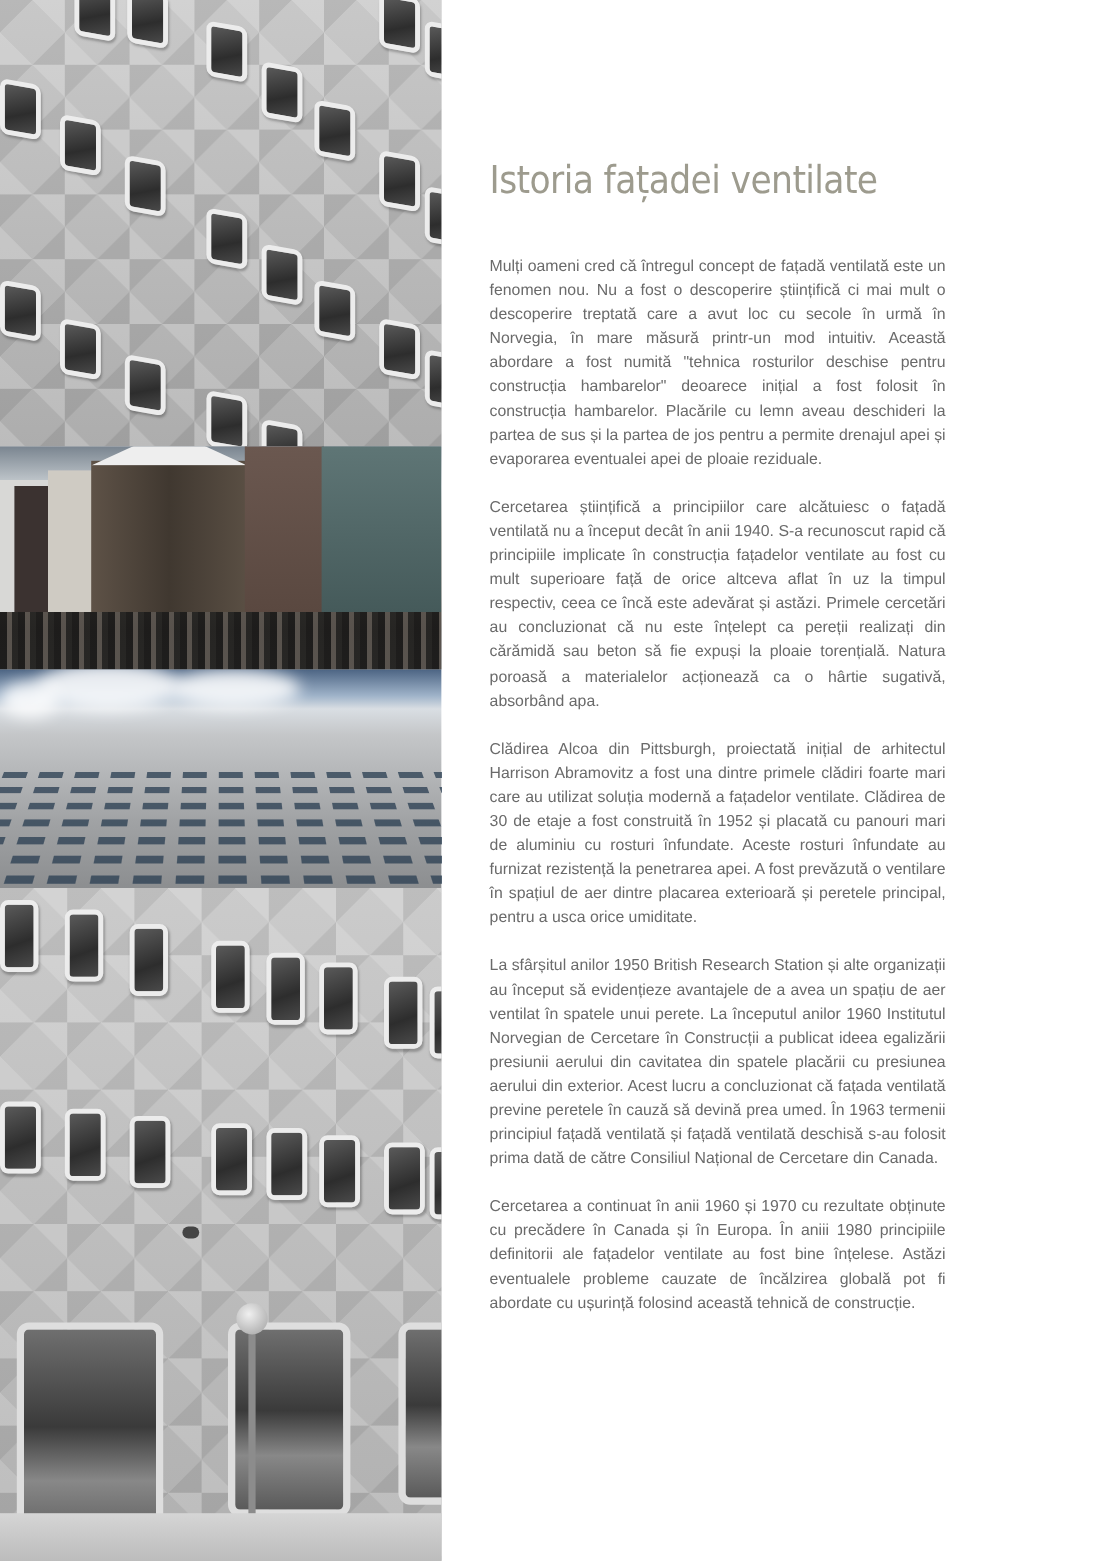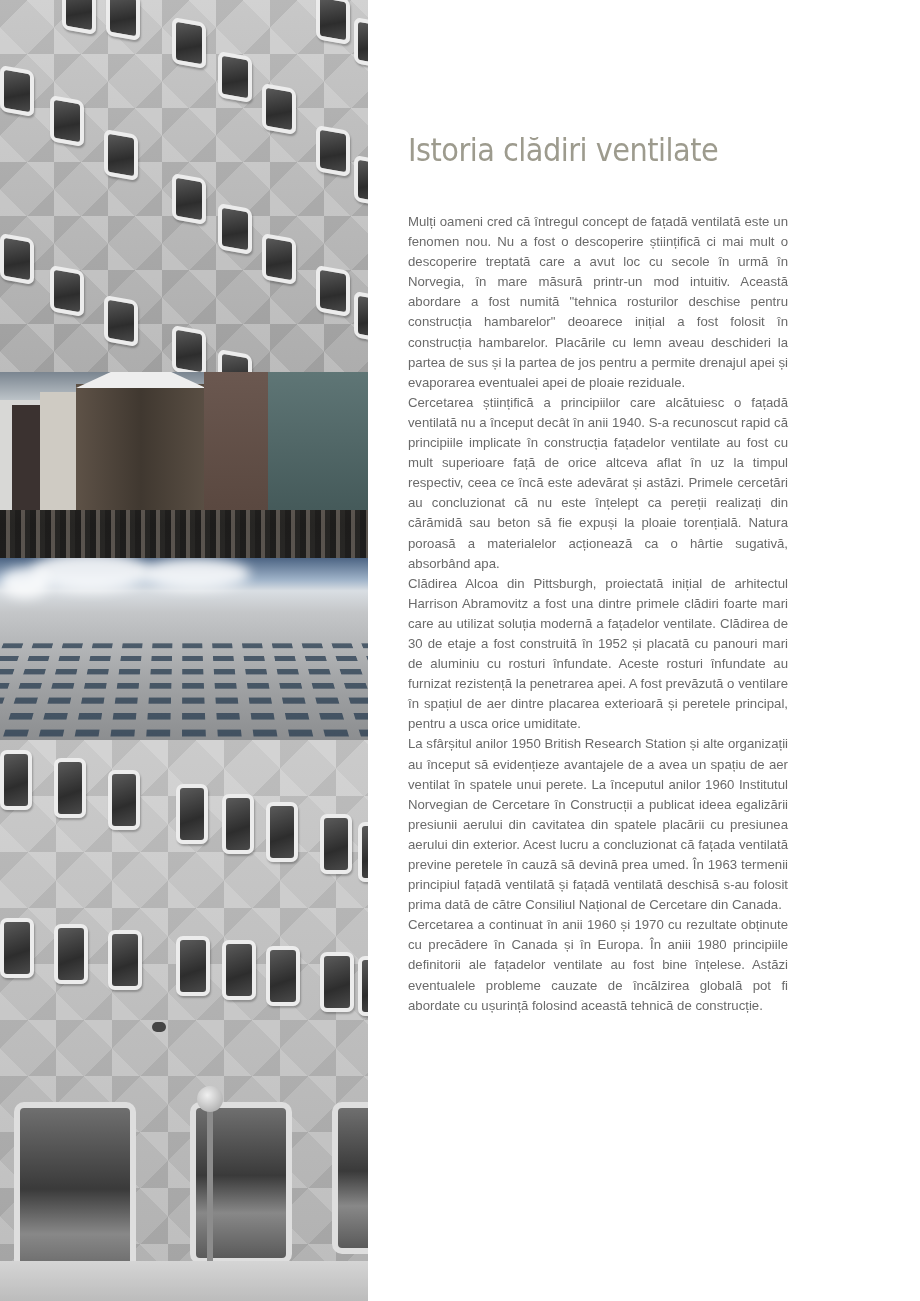--- a/index.html
+++ b/index.html
@@ -83,21 +83,21 @@
   .page-title {
     margin: 0; font-family: "DejaVu Sans", sans-serif; font-weight: normal;
     font-size: 32px; letter-spacing: -0.5px; color: #9d9b8e; line-height: 40px;
     font-stretch: condensed;
   }
   .body-para {
     margin: 0; font-family: "Liberation Sans", sans-serif;
     font-size: 13.2px; line-height: 20.1px; color: #6a6a6a; text-align: justify;
   }
   .p1 { margin-top: 42px; }
-  .p-next { }
+  .p-next { margin-top: 20px; }
 </style>
 </head>
 <body>
 
 <div class="photo-column">
 
   <div class="band facade" style="top:0;height:372px;">
     <div class="win t" style="left:62px;top:-14px;"></div>
     <div class="win t" style="left:106px;top:-8px;"></div>
     <div class="win t" style="left:172px;top:20px;"></div>
@@ -166,19 +166,19 @@
     <div class="shop" style="left:14px;top:362px;width:110px;height:180px;"></div>
     <div class="shop" style="left:190px;top:362px;width:90px;height:150px;"></div>
     <div class="shop" style="left:332px;top:362px;width:50px;height:140px;"></div>
     <div class="lamp-pole" style="left:207px;top:366px;height:190px;"></div>
     <div class="lamp-globe" style="left:197px;top:346px;"></div>
     <div class="pavement"></div>
   </div>
 </div>
 
 <div class="text-column">
-  <h1 class="page-title">Istoria clădiri ventilate</h1>
+  <h1 class="page-title">Istoria fațadei ventilate</h1>
   <p class="body-para p1">Mulți oameni cred că întregul concept de fațadă ventilată este un fenomen nou. Nu a fost o descoperire științifică ci mai mult o descoperire treptată care a avut loc cu secole în urmă în Norvegia, în mare măsură printr-un mod intuitiv. Această abordare a fost numită "tehnica rosturilor deschise pentru construcția hambarelor" deoarece inițial a fost folosit în construcția hambarelor. Placările cu lemn aveau deschideri la partea de sus și la partea de jos pentru a permite drenajul apei și evaporarea eventualei apei de ploaie reziduale.</p>
   <p class="body-para p-next">Cercetarea științifică a principiilor care alcătuiesc o fațadă ventilată nu a început decât în anii 1940. S-a recunoscut rapid că principiile implicate în construcția fațadelor ventilate au fost cu mult superioare față de orice altceva aflat în uz la timpul respectiv, ceea ce încă este adevărat și astăzi. Primele cercetări au concluzionat că nu este înțelept ca pereții realizați din cărămidă sau beton să fie expuși la ploaie torențială. Natura poroasă a materialelor acționează ca o hârtie sugativă, absorbând apa.</p>
   <p class="body-para p-next">Clădirea Alcoa din Pittsburgh, proiectată inițial de arhitectul Harrison Abramovitz a fost una dintre primele clădiri foarte mari care au utilizat soluția modernă a fațadelor ventilate. Clădirea de 30 de etaje a fost construită în 1952 și placată cu panouri mari de aluminiu cu rosturi înfundate. Aceste rosturi înfundate au furnizat rezistență la penetrarea apei. A fost prevăzută o ventilare în spațiul de aer dintre placarea exterioară și peretele principal, pentru a usca orice umiditate.</p>
   <p class="body-para p-next">La sfârșitul anilor 1950 British Research Station și alte organizații au început să evidențieze avantajele de a avea un spațiu de aer ventilat în spatele unui perete. La începutul anilor 1960 Institutul Norvegian de Cercetare în Construcții a publicat ideea egalizării presiunii aerului din cavitatea din spatele placării cu presiunea aerului din exterior. Acest lucru a concluzionat că fațada ventilată previne peretele în cauză să devină prea umed. În 1963 termenii principiul fațadă ventilată și fațadă ventilată deschisă s-au folosit prima dată de către Consiliul Național de Cercetare din Canada.</p>
   <p class="body-para p-next">Cercetarea a continuat în anii 1960 și 1970 cu rezultate obținute cu precădere în Canada și în Europa. În aniii 1980 principiile definitorii ale fațadelor ventilate au fost bine înțelese. Astăzi eventualele probleme cauzate de încălzirea globală pot fi abordate cu ușurință folosind această tehnică de construcție.</p>
 </div>
 
 </body></html>

